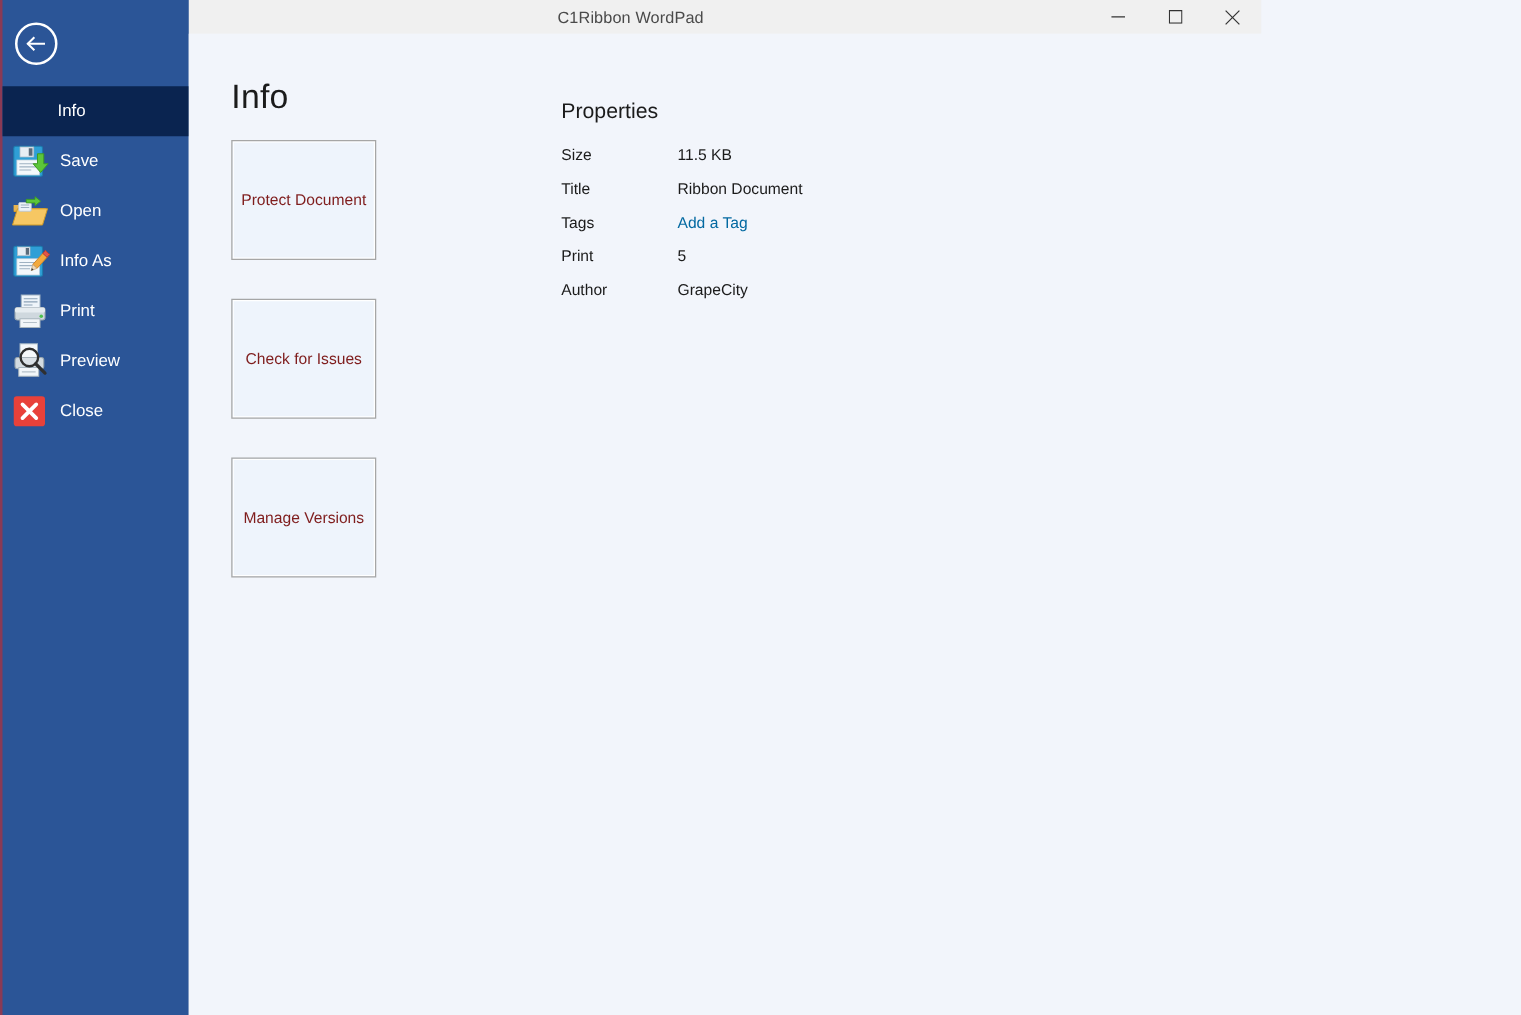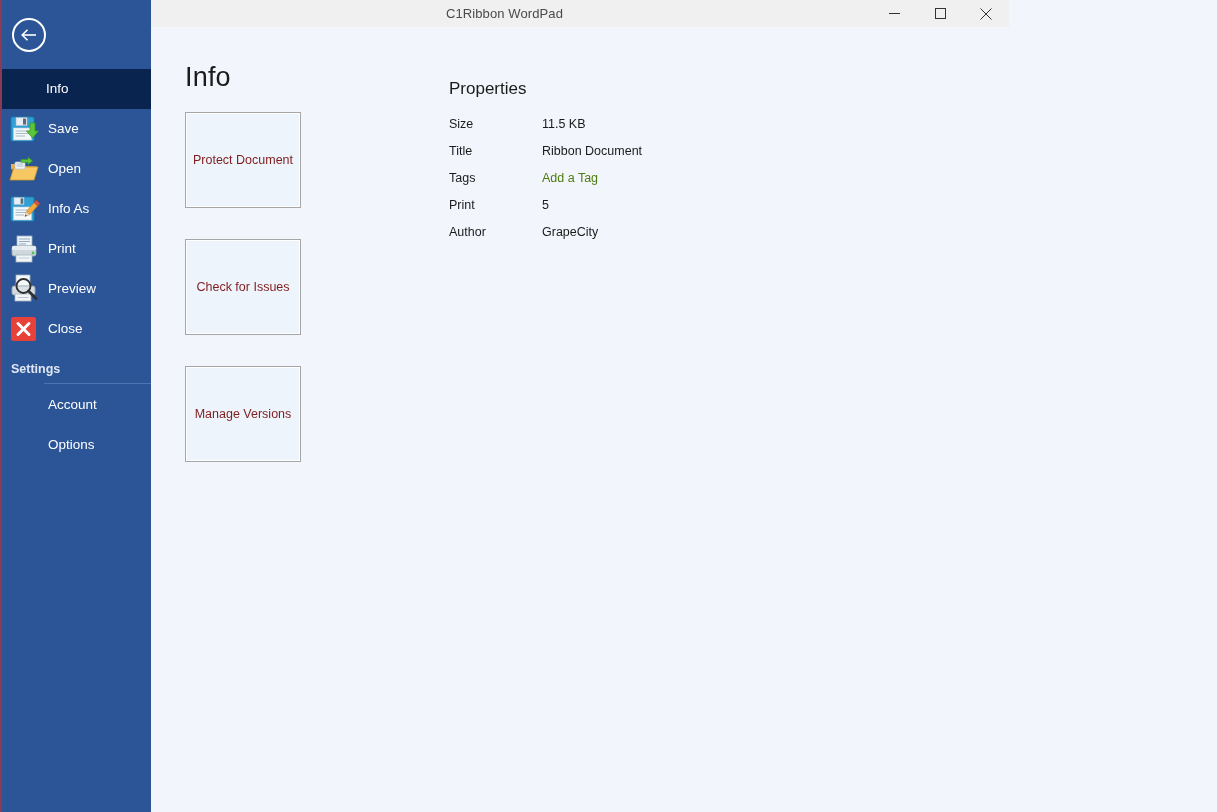--- a/index.html
+++ b/index.html
@@ -171,21 +171,21 @@
   }
   .prop-row {
     display: flex;
     align-items: flex-start;
     height: 27px;
     font-size: 12.5px;
     color: #1b1b1b;
   }
   .prop-label { width: 93px; flex: none; }
   .prop-value { flex: 1; }
-  .prop-value.placeholder { color: #4d7c0f; }
+  .prop-value.placeholder { color: #0369a1; }
 </style>
 </head>
 <body>
 
 <div id="app">
 
   <div class="titlebar">
     <div class="titlebar-title">C1Ribbon WordPad</div>
     <div class="wincontrols">
       <div class="winbtn">
@@ -313,26 +313,20 @@
       <span class="nav-icon">
         <svg width="32" height="32" viewBox="0 0 32 32">
           <rect x="3" y="4" width="25" height="24" rx="2.5" fill="#e8413a"></rect>
           <line x1="10" y1="10.5" x2="21" y2="21.5" stroke="#ffffff" stroke-width="3" stroke-linecap="round"></line>
           <line x1="21" y1="10.5" x2="10" y2="21.5" stroke="#ffffff" stroke-width="3" stroke-linecap="round"></line>
         </svg>
       </span>
       <span class="nav-label">Close</span>
     </div>
 
-    <div class="settings-group">
-      <div class="settings-head">Settings</div>
-      <div class="settings-rule"></div>
-      <div class="sub-item">Account</div>
-      <div class="sub-item">Options</div>
-    </div>
   </div>
 
   <div class="content">
 
     <div class="page-title">Info</div>
 
     <div class="cmd-col">
       <div class="cmd-btn">Protect Document</div>
       <div class="cmd-btn">Check for Issues</div>
       <div class="cmd-btn">Manage Versions</div>

